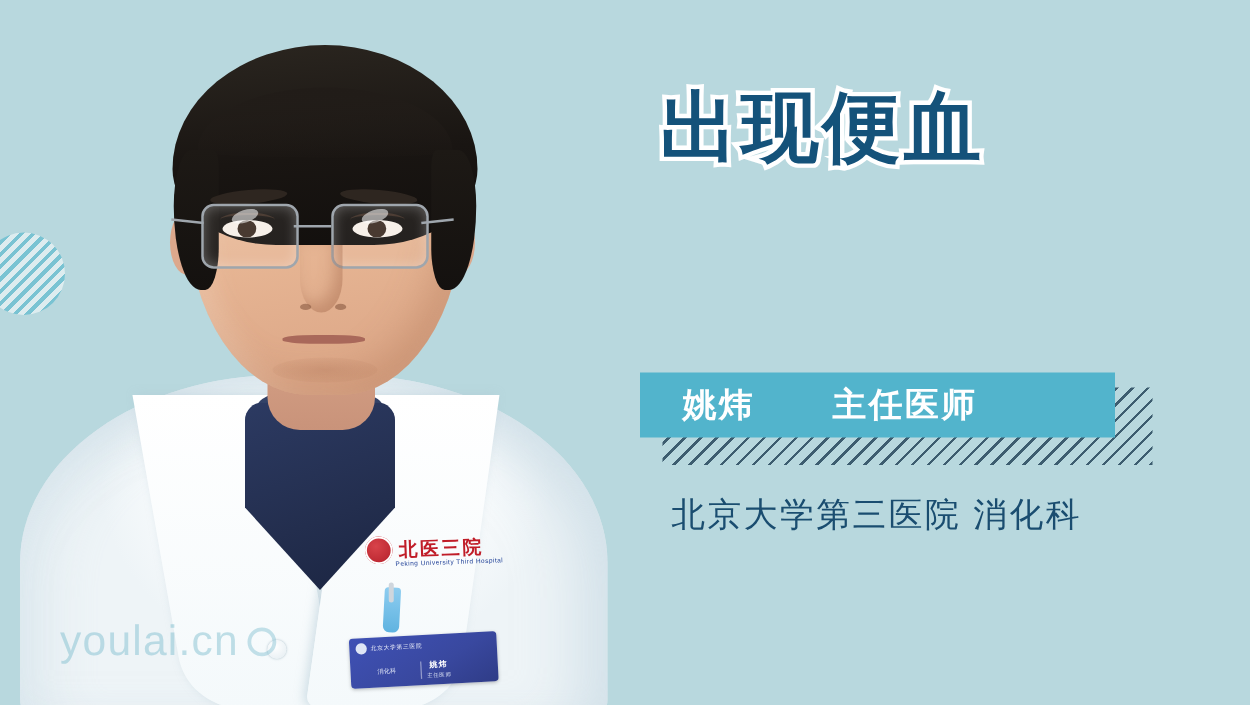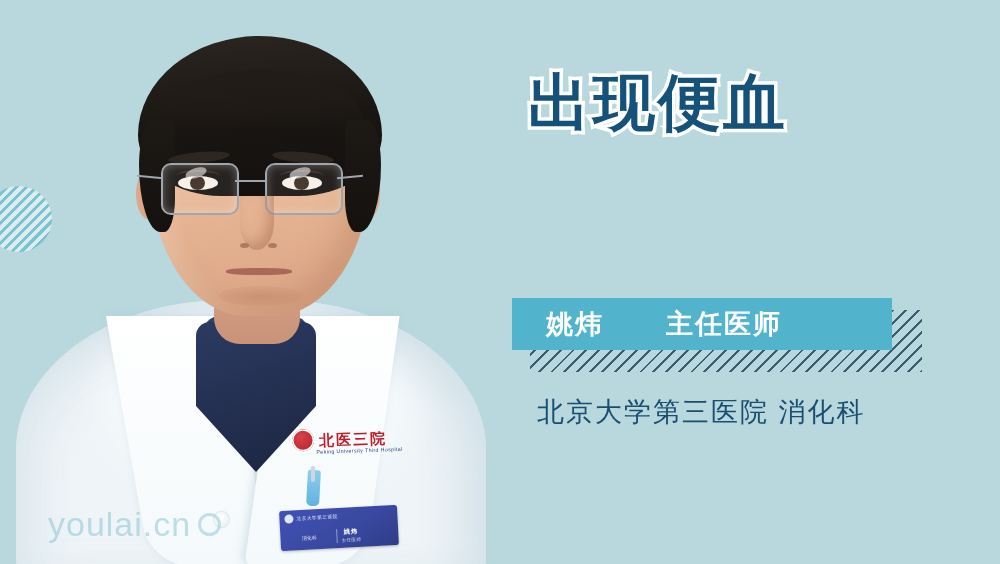--- a/index.html
+++ b/index.html
@@ -496,21 +496,21 @@
     font-size: 27px;
     color: #1a4d70;
     letter-spacing: 2px;
     white-space: nowrap;
   }
 
   
   .watermark {
     position: absolute;
     left: 48px;
-    top: 505px;
+    top: 494px;
     display: flex;
     align-items: center;
     gap: 7px;
   }
   .watermark-text {
     font-size: 34px;
     color: rgba(120,186,205,0.45);
     letter-spacing: 1px;
     font-weight: 400;
   }

